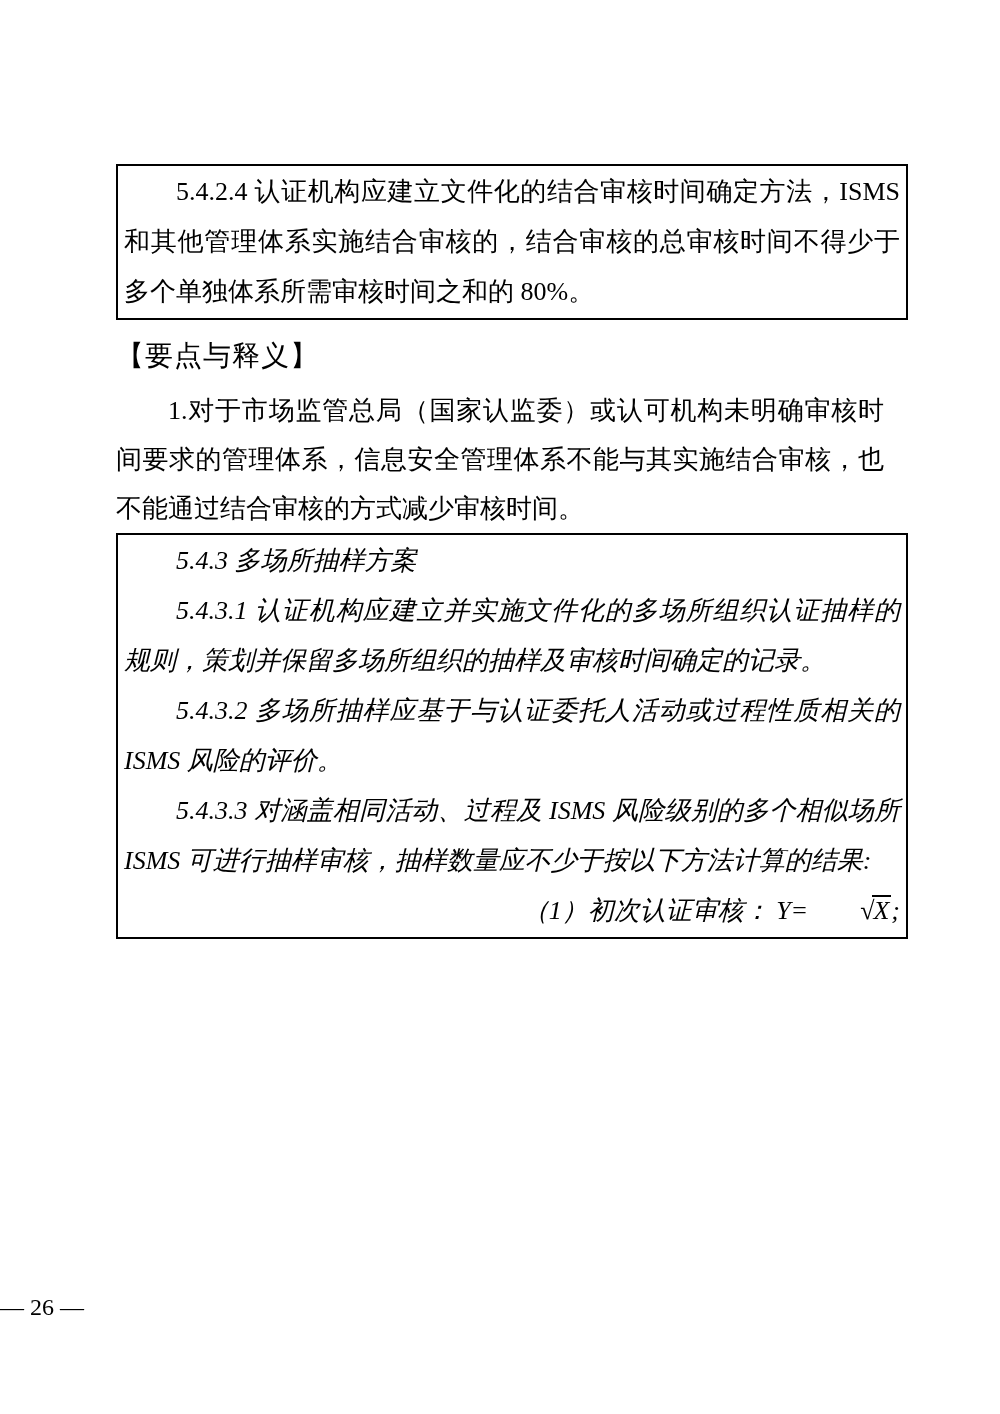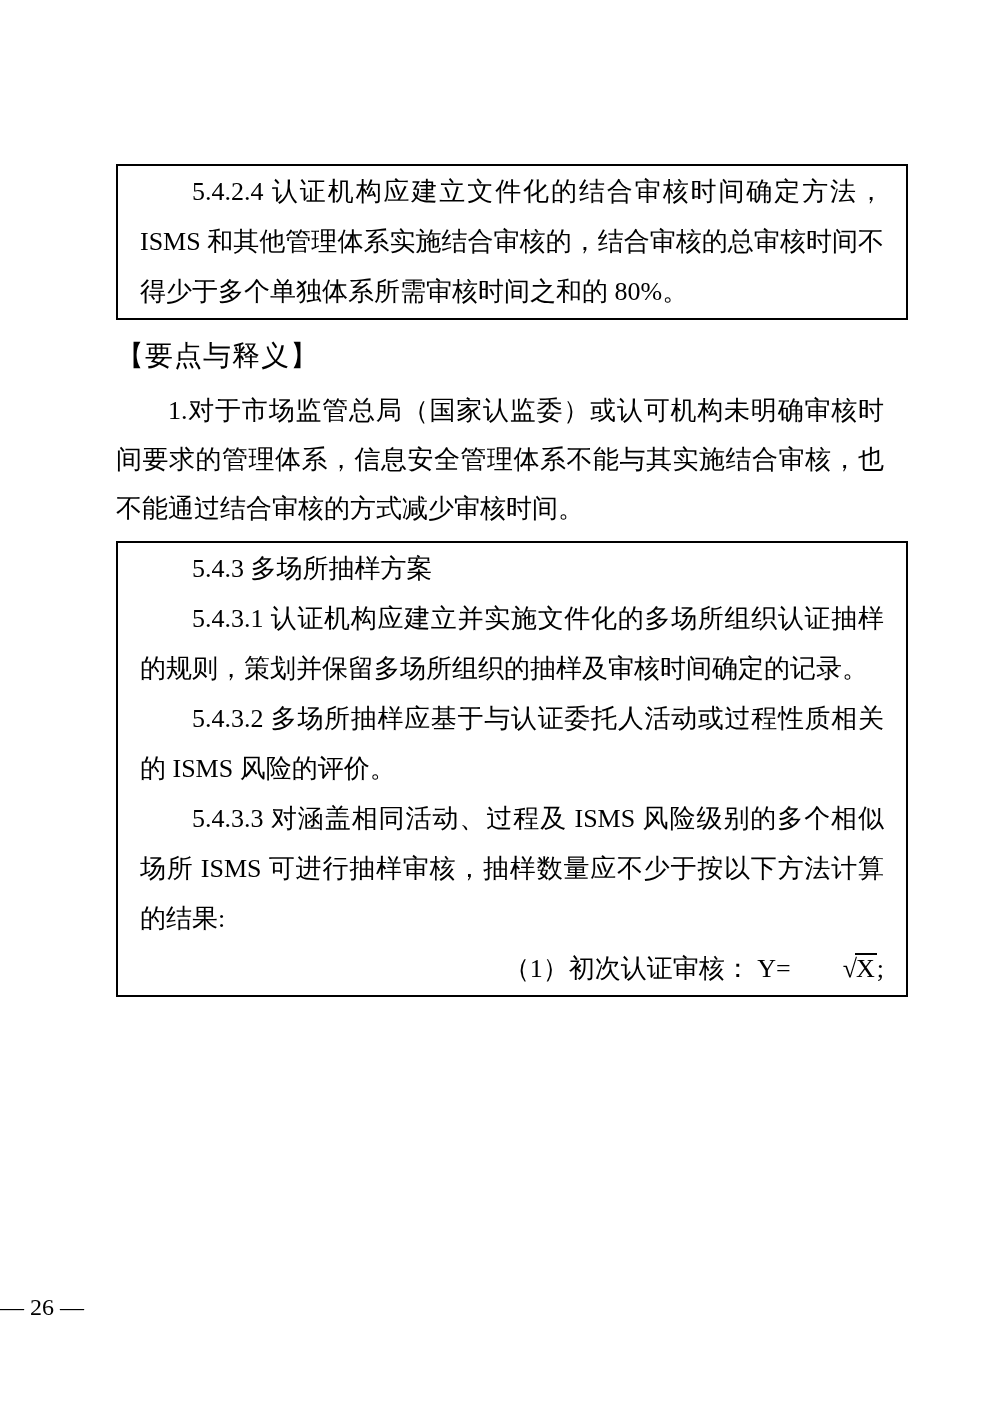--- a/index.html
+++ b/index.html
@@ -21,21 +21,21 @@
     height: 1414px;
   }
   .content {
     position: absolute;
     left: 116px;
     top: 164px;
     width: 768px;
   }
   .rule-box {
     border: 2px solid #000000;
-    padding: 1px 22px;
+    padding: 1px 6px;
     box-sizing: border-box;
     width: 792px;
   }
   .boxed-para {
     margin: 0;
     font-size: 26px;
     line-height: 50px;
     text-align: justify;
     text-justify: inter-character;
     text-indent: 2em;
@@ -56,21 +56,22 @@
     line-height: 49px;
     text-align: justify;
     text-justify: inter-character;
     text-indent: 2em;
     margin: 0;
   }
   .first-body-para {
     margin-top: 12px;
   }
   .rule-box-2 {
-    margin-top: 8px;
+    margin-top: 0;
+    font-style: italic;
   }
   .formula-para {
     text-align: right;
   }
   .sqrt-group {
     white-space: nowrap;
   }
   .radical-sign {
     display: inline-block;
   }

